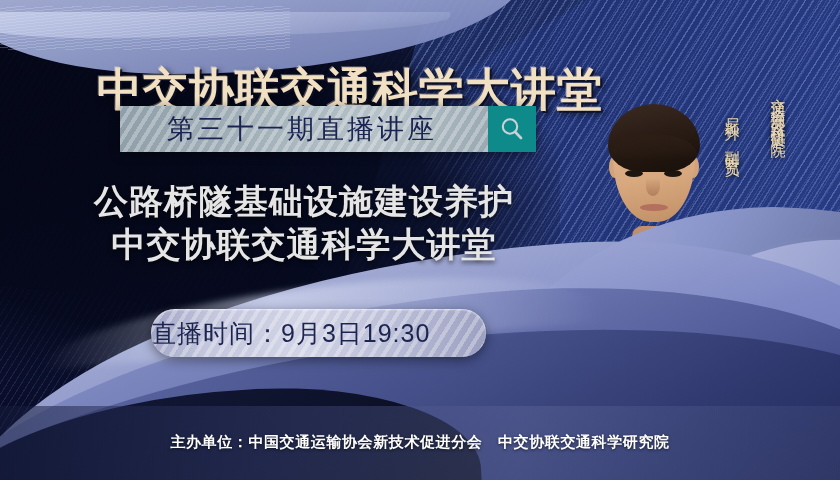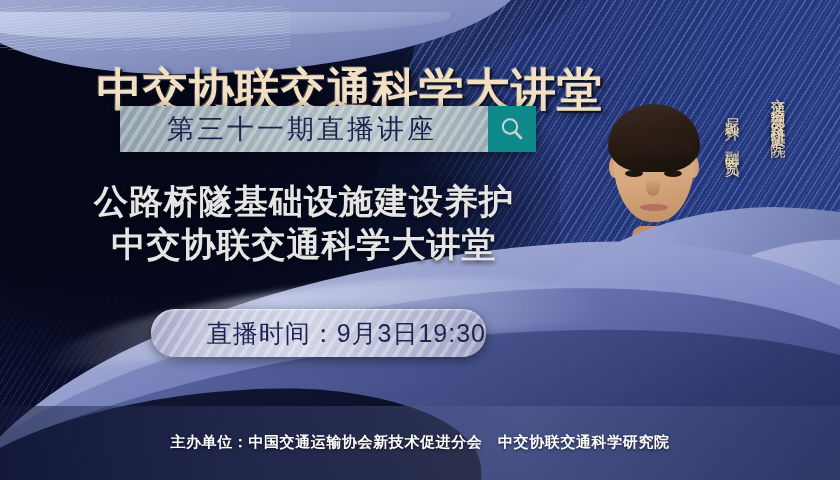--- a/index.html
+++ b/index.html
@@ -282,21 +282,21 @@
   
   .time-pill {
     position: absolute;
     left: 151px; top: 309px;
     width: 335px; height: 48px;
     border-radius: 24px;
     background: linear-gradient(102deg, #9fa3c4 0%, #c3c6dd 18%, #d2d4e6 46%, #b9bdd6 72%, #9b9fc0 100%);
     box-shadow: 0 3px 12px rgba(0,0,0,0.45), inset 0 1px 2px rgba(255,255,255,0.6);
     display: flex;
     align-items: center;
-    justify-content: flex-end;
+    justify-content: flex-start;
     overflow: hidden;
   }
   .time-pill::before {
     content: "";
     position: absolute;
     inset: 0;
     background-image: repeating-linear-gradient(
       -58deg,
       rgba(255,255,255,0.00) 0px,
       rgba(255,255,255,0.00) 6px,

